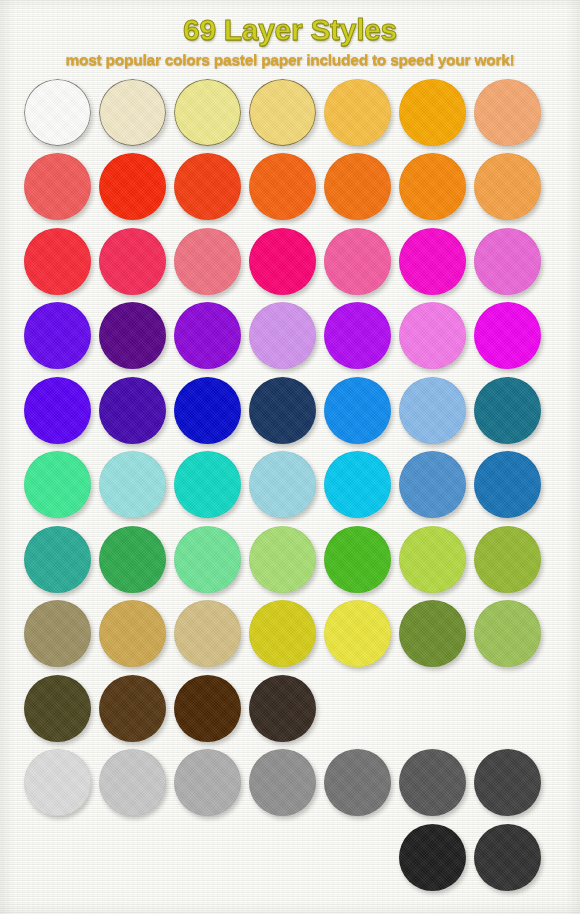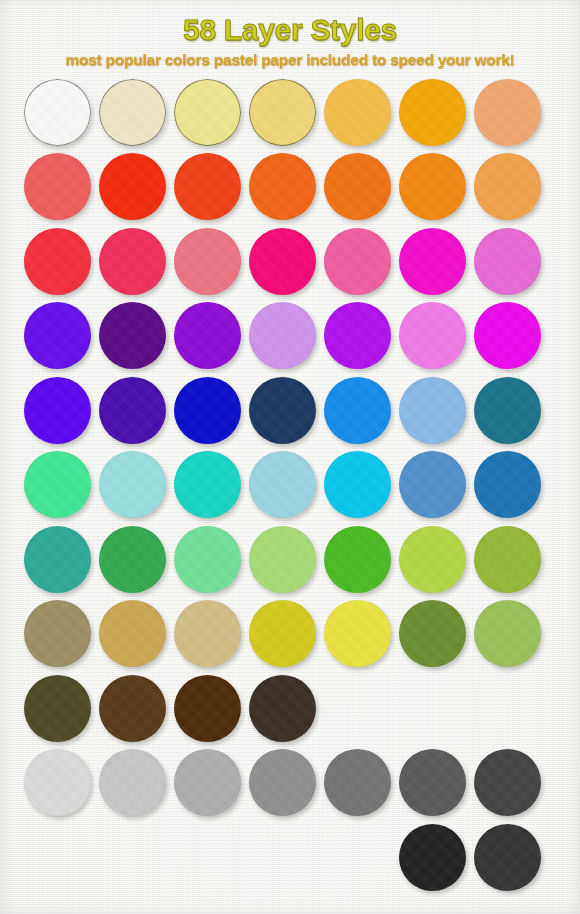--- a/index.html
+++ b/index.html
@@ -134,21 +134,21 @@
       2px 3px 4px rgba(60,60,55,0.25),
       0 0 0 1px rgba(40,40,38,0.55) inset;
   }
 </style>
 </head>
 <body>
 
 <div id="page">
 
   <div id="header">
-    <div id="title">58 Layer Styles</div>
+    <div id="title">69 Layer Styles</div>
     <div id="subtitle">most popular colors pastel  paper included to speed your work!</div>
   </div>
 
   <div id="swatches">
       <div class="swatch-row" style="height: 74.5px;">
         <div class="swatch outline" title="#fdfdfb" style="left: 0px; width: 67px; height: 67px; background-color: rgb(253, 253, 251);"></div>
         <div class="swatch outline" title="#f2e8c8" style="left: 75px; width: 67px; height: 67px; background-color: rgb(242, 232, 200);"></div>
         <div class="swatch outline" title="#eee98f" style="left: 150px; width: 67px; height: 67px; background-color: rgb(238, 233, 143);"></div>
         <div class="swatch outline" title="#f3d978" style="left: 225px; width: 67px; height: 67px; background-color: rgb(243, 217, 120);"></div>
         <div class="swatch" title="#f7bf45" style="left: 300px; width: 67px; height: 67px; background-color: rgb(247, 191, 69);"></div>

